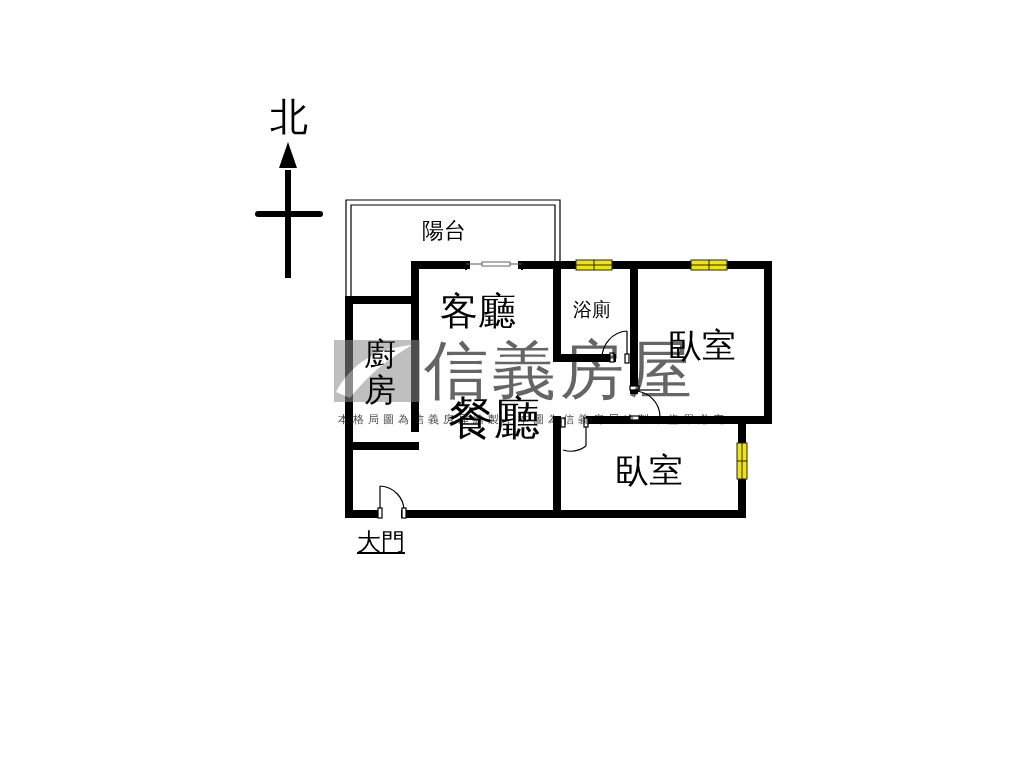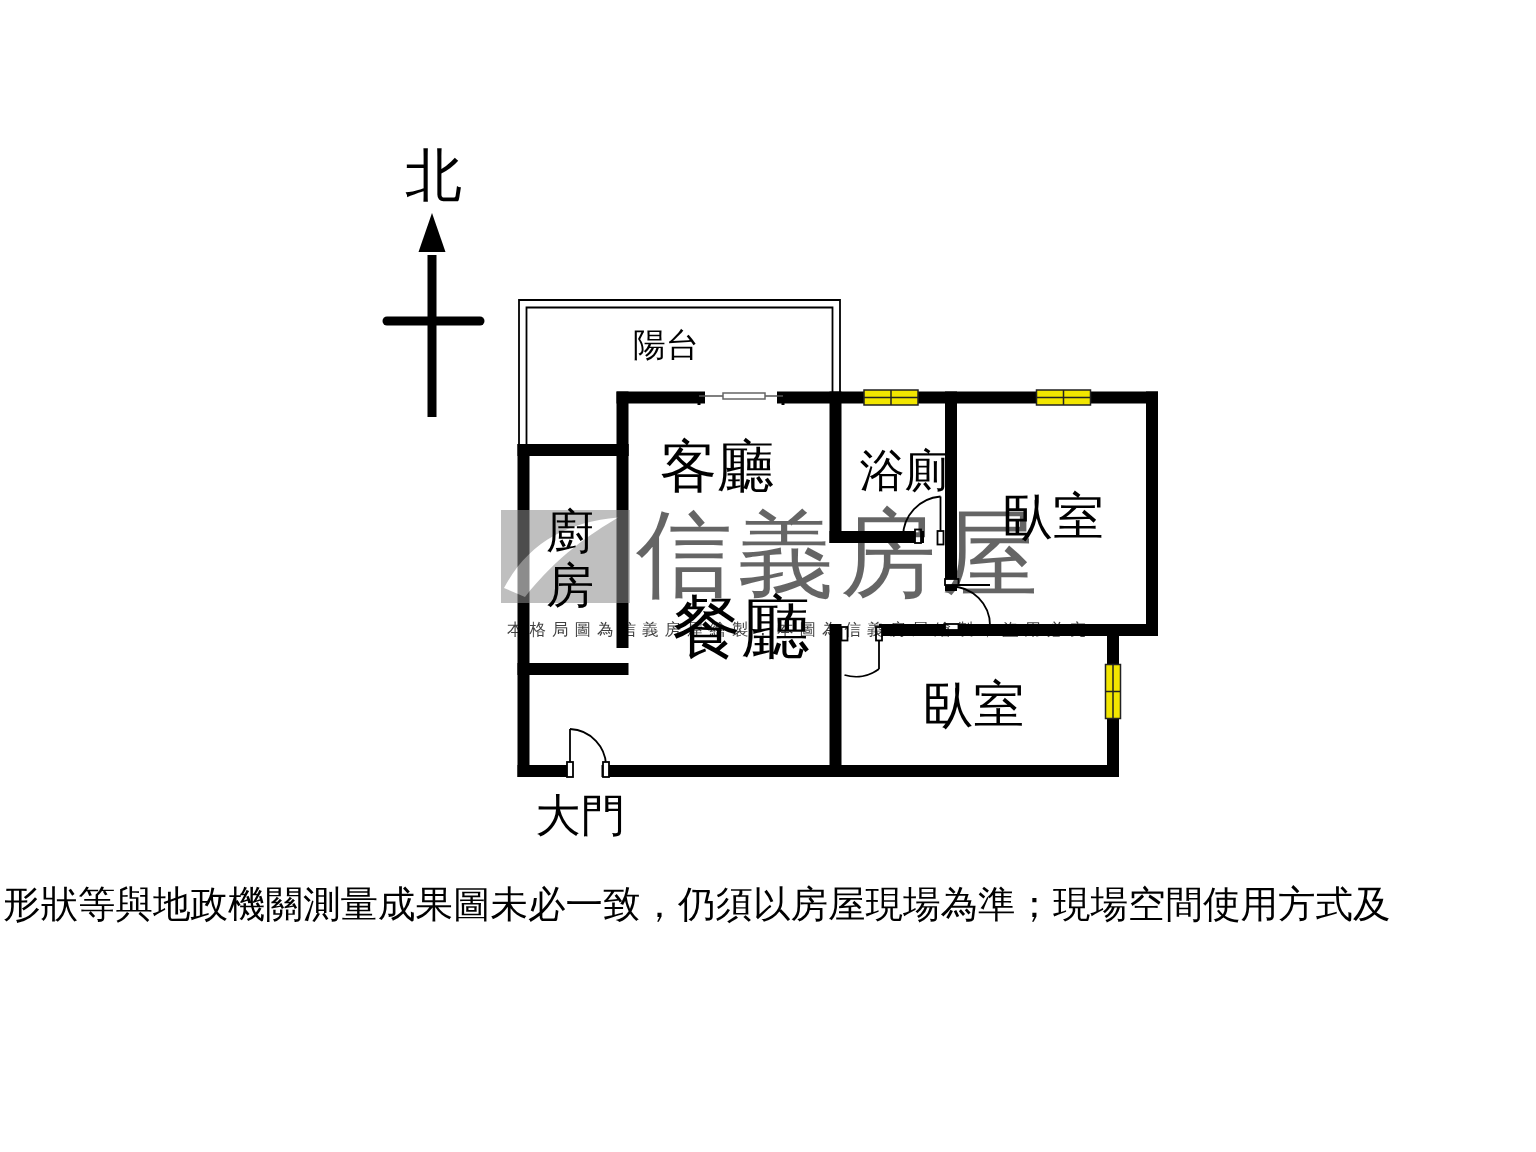--- a/index.html
+++ b/index.html
@@ -110,23 +110,22 @@
     <path d="M336,392 C352,362 378,348 412,345 C394,356 372,370 350,398 Z" fill="#fff"></path>
   </g>
 </svg>
 
 <div class="wm" style="left:424px;top:338px;font-size:64px;opacity:0.6;letter-spacing:4px;">信義房屋</div>
 <div class="wm" style="left:338px;top:414px;font-size:11px;opacity:0.75;letter-spacing:4px;">本格局圖為信義房屋繪製，本圖為信義房屋繪製，盜用必究</div>
 
 <div class="lbl" style="left:270px;top:98px;font-size:38px;">北</div>
 <div class="lbl" style="left:422px;top:220px;font-size:22px;">陽台</div>
 <div class="lbl" style="left:440px;top:292px;font-size:38px;">客廳</div>
-<div class="lbl" style="left:573px;top:300px;font-size:30px;">浴廁</div>
+<div class="lbl" style="left:573px;top:300px;font-size:19px;">浴廁</div>
 <div class="lbl" style="left:668px;top:328px;font-size:34px;">臥室</div>
 <div class="lbl" style="left:364px;top:338px;font-size:32px;">廚</div>
 <div class="lbl" style="left:364px;top:374px;font-size:32px;">房</div>
 <div class="lbl" style="left:448px;top:395px;font-size:46px;">餐廳</div>
 <div class="lbl" style="left:615px;top:453px;font-size:34px;">臥室</div>
-<div class="lbl" style="left:357px;top:530px;font-size:30px;">大門</div>
+<div class="lbl" style="left:357px;top:530px;font-size:24px;text-decoration:underline;">大門</div>
 
 <div class="disclaimer">
-  <div>形狀等與地政機關測量成果圖未必一致，仍須以房屋現場為準；現場空間使用方式及</div>
 </div>
 
 </body></html>

